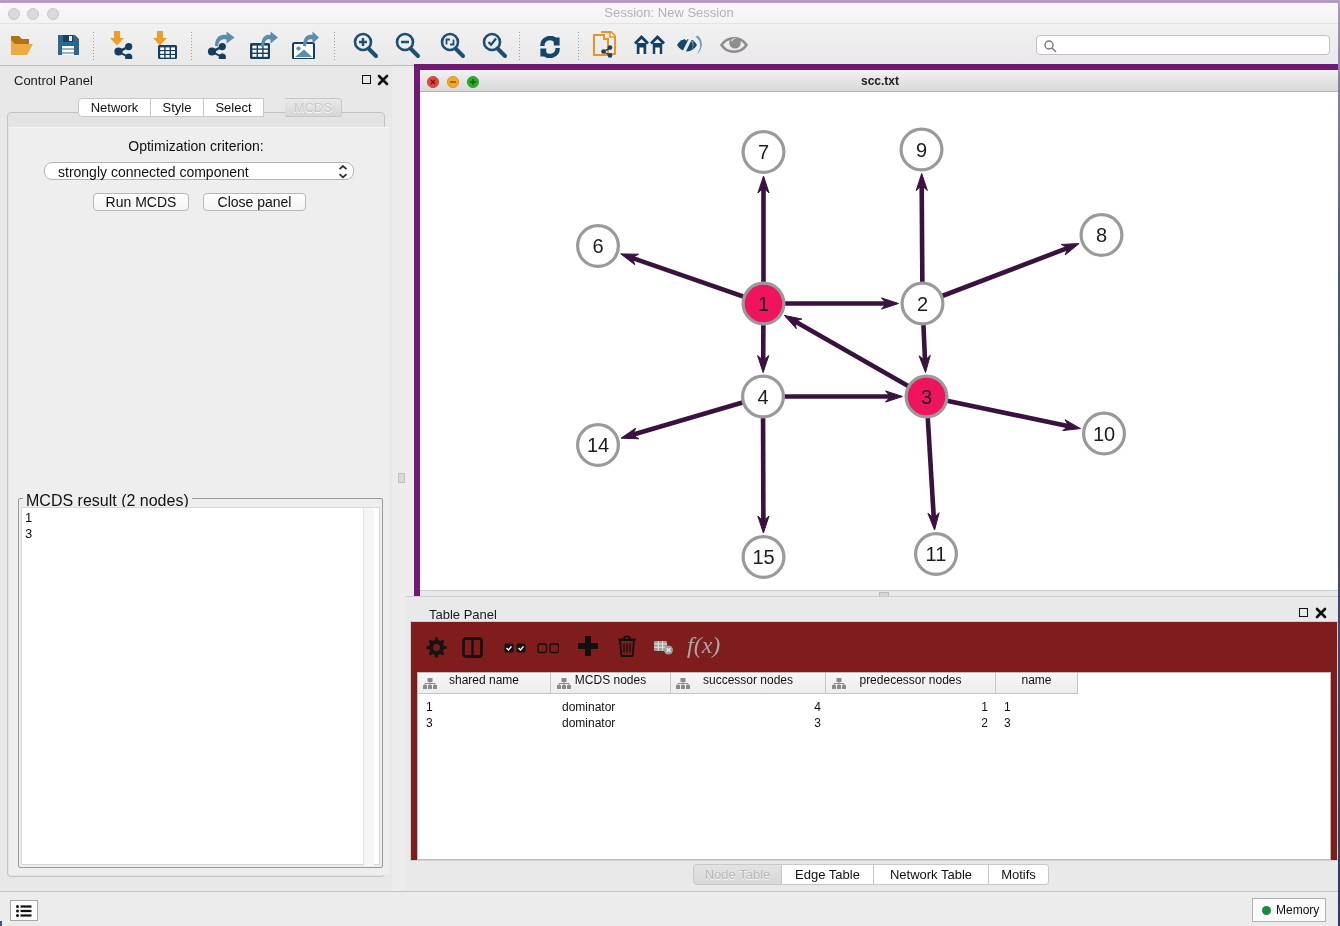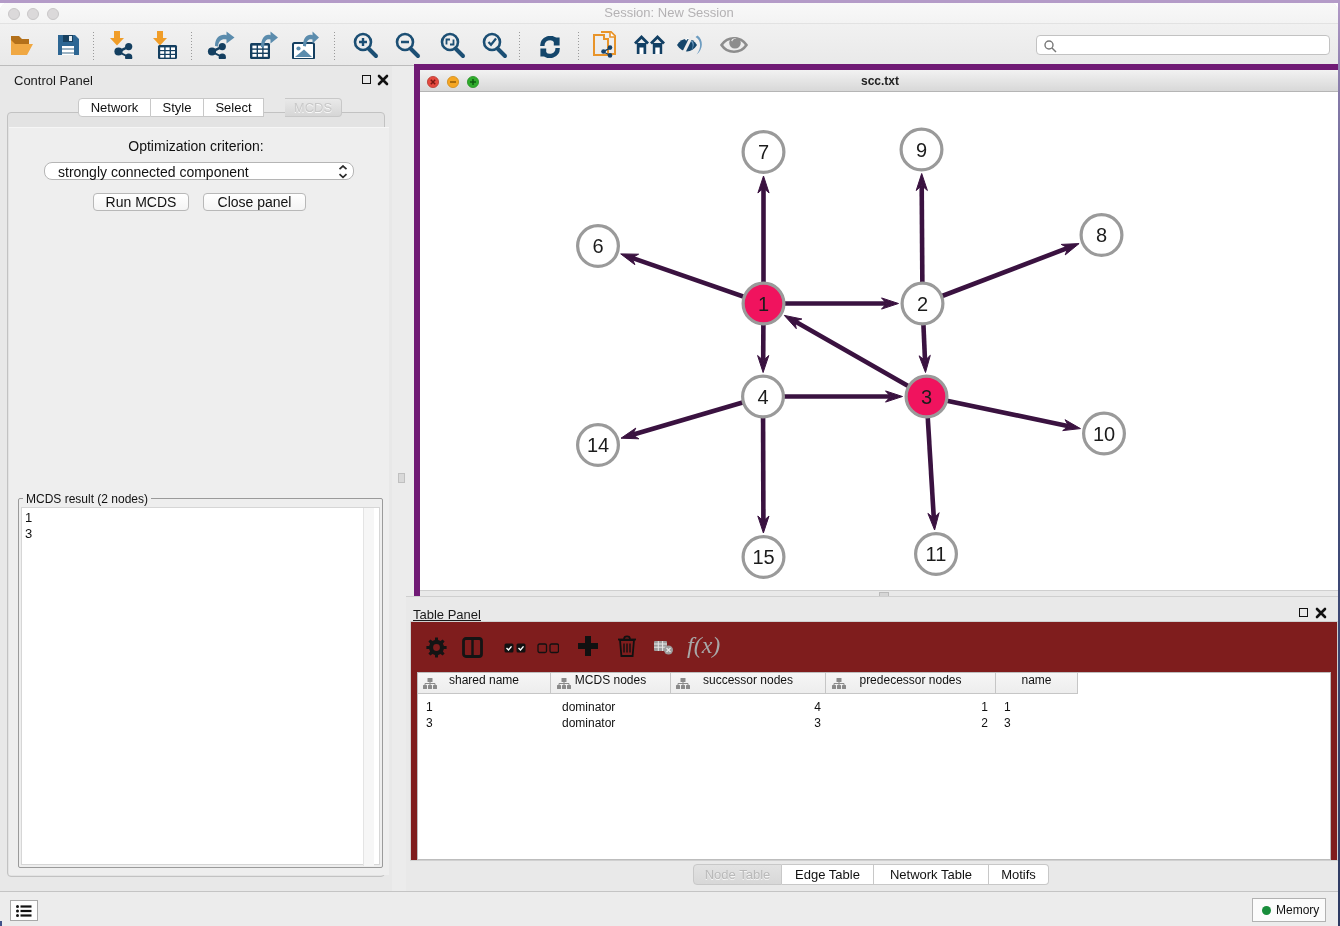--- a/index.html
+++ b/index.html
@@ -20,21 +20,21 @@
 #cpTitle { left:14px; top:7px; font-size:13px; color:#1a1a1a; }
 #tabpane { left:7px; top:46px; width:378px; height:765px; background:#e3e3e3; border:1px solid #c2c2c2; border-radius:4px; }
 .cptab { top:32px; height:19px; background:#fff; border:1px solid #c8c8c8; font-size:13px; color:#111; text-align:center; line-height:17px; }
 .button { background:linear-gradient(#ffffff,#f4f4f4); border:1px solid #b8b8b8; border-radius:4px; font-size:14px; color:#111; text-align:center; }
 
 #nw { left:414px; top:62px; width:932px; height:547px; border:6px solid #701a75; background:#fff; }
 #nwTitle { left:0; top:0; width:100%; height:22px; background:linear-gradient(#f2f2f2,#d8d8d8); border-bottom:1px solid #b5b5b5; text-align:center; font-size:12px; font-weight:bold; color:#222; line-height:22px; }
 #nwBottom { left:0; top:520px; width:930px; height:7px; background:#e9e9e9; border-top:1px solid #cfcfcf; }
 
 #tp { left:406px; top:595px; width:932px; height:296px; background:#e9e9e9; box-shadow:0 -1px 0 #cfcfcf; }
-#tpTitle { left:7px; top:10px; font-size:13px; color:#1a1a1a;text-decoration:underline; }
+#tpTitle { left:23px; top:10px; font-size:13px; color:#1a1a1a; }
 #tbl { left:6px; top:50px; width:914px; height:188px; background:#fff; border:1px solid #bdbdbd; font-size:12px; color:#111; }
 .th { top:0; height:21px; background:linear-gradient(#f6f6f6,#ededed); border-right:1px solid #c6c6c6; border-bottom:1px solid #c6c6c6; line-height:21px; text-align:center; }
 
 .btab { top:0; height:21px; background:#fff; border:1px solid #c8c8c8; font-size:13px; color:#111; text-align:center; line-height:20px; }
 
 #status { left:0; top:889px; width:1338px; height:33px; background:#ececec; border-top:1px solid #c4c4c4; }
 .hicon { width:14px; height:12px; }
 #tbl > div { line-height:14px; }
 text.nlabel { font-family:"Liberation Sans",sans-serif; font-size:20px; fill:#1c1c1c; text-anchor:middle; }
 circle.nn { fill:#fff; stroke:#9a9a9a; stroke-width:3.2; }
@@ -214,21 +214,21 @@
     <div class="abs" style="left:0;top:72px;width:392px;text-align:center;font-size:14px;color:#111;">Optimization criterion:</div>
     <div class="abs" style="left:44px;top:96px;width:310px;height:18px;background:#fff;border:1px solid #b5b5b5;border-radius:8px;">
       <span style="position:absolute;left:13px;top:1px;font-size:14px;color:#111;">strongly connected component</span>
       <svg class="abs" style="right:4px;top:2px" width="12" height="14" viewBox="0 0 12 14">
           <path d="M2.5 4.2 L6 1 L9.5 4.2 M2.5 9.2 L6 12.4 L9.5 9.2" fill="none" stroke="#2b2b2b" stroke-width="1.7"></path>
         </svg>
     </div>
     <div class="abs button" style="left:93px;top:127px;width:96px;height:18px;line-height:17px;">Run MCDS</div>
     <div class="abs button" style="left:203px;top:127px;width:103px;height:18px;line-height:17px;">Close panel</div>
     <div class="abs" style="left:18px;top:432px;width:365px;height:370px;border:1px solid #9a9a9a;border-radius:2px;">
-      <div class="abs" style="left:4px;top:-7px;background:#eee;padding:0 3px;font-size:12px;color:#111;text-align:right;">MCDS result (2 nodes)</div>
+      <div class="abs" style="left:4px;top:-7px;background:#eee;padding:0 3px;font-size:16px;color:#111;text-align:right;">MCDS result (2 nodes)</div>
       <div class="abs" style="left:2px;top:8px;width:359px;height:358px;background:#fff;border:1px solid #d6d6d6;">
         <div style="position:absolute;left:3px;top:2px;font-size:13px;color:#111;line-height:16px;">1<br>3</div>
         <div class="abs" style="right:5px;top:0;width:11px;height:358px;background:#f6f6f6;border-left:1px solid #e4e4e4;"></div>
       </div>
     </div>
   </div>
   <div class="abs" id="nw">
     <div class="abs" id="nwTitle">scc.txt</div>
     <svg class="abs" style="left:6px;top:5px" width="60" height="14" viewBox="0 0 60 14">
       <circle cx="7" cy="7" r="5.6" fill="#e4493f" stroke="#b83c33" stroke-width="0.8"></circle>

